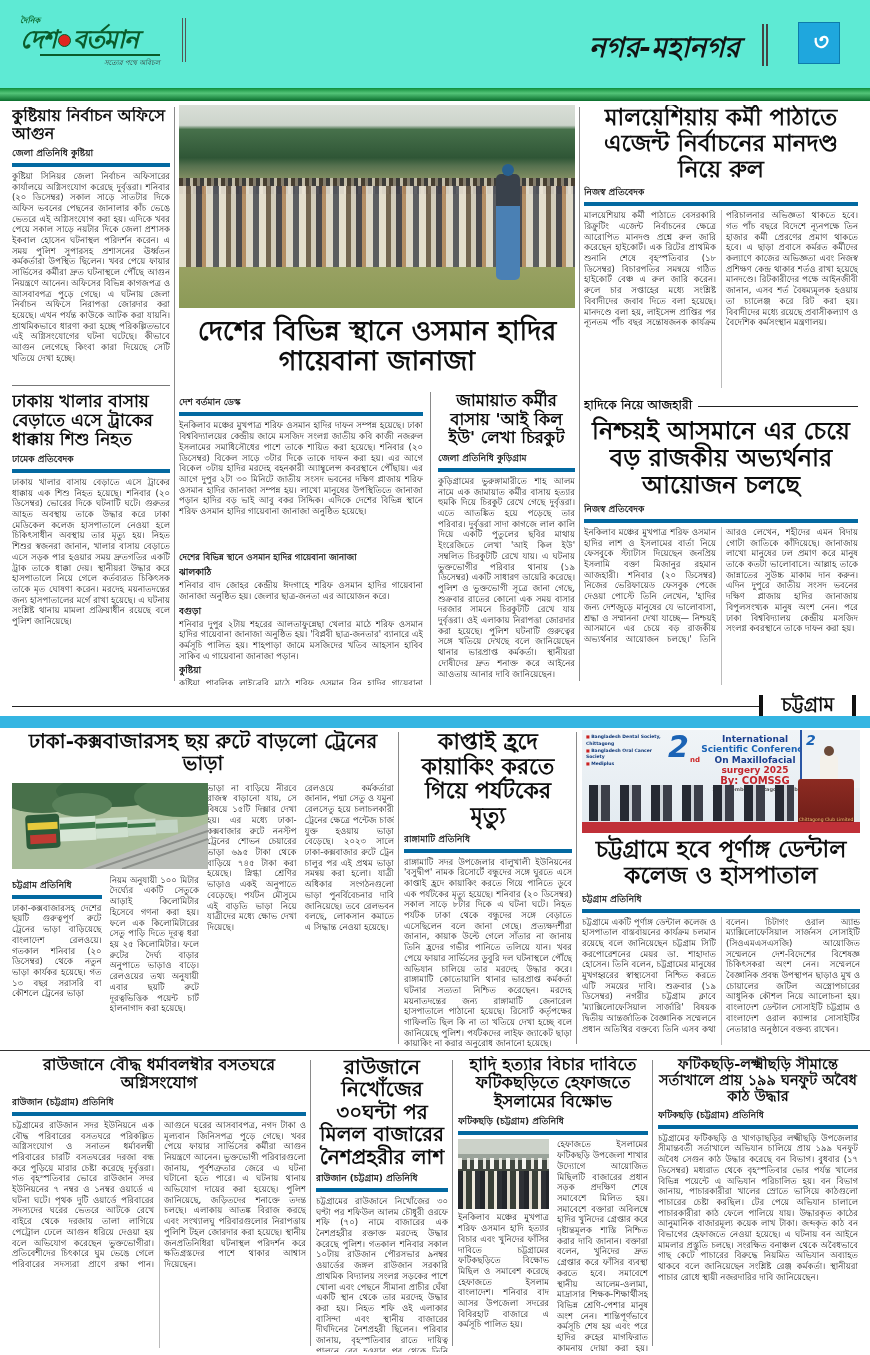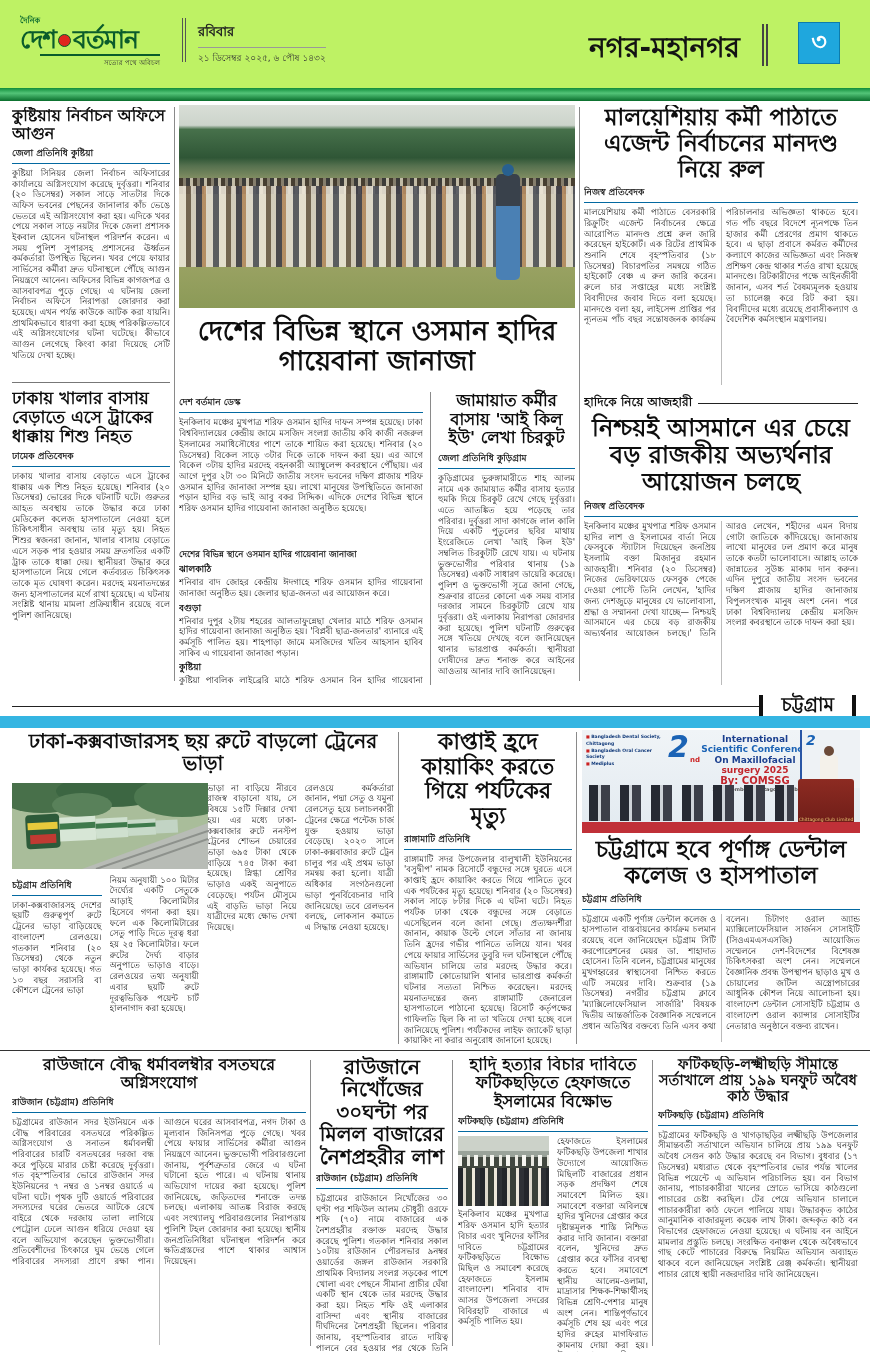--- a/index.html
+++ b/index.html
@@ -3,38 +3,38 @@
 <meta charset="utf-8">
 <style>
   * { margin:0; padding:0; box-sizing:border-box; }
   html,body { background:#888; }
   #page {
     position:relative; width:870px; height:1355px; margin:0 auto;
     background:#fff; color:#111; overflow:hidden;
     font-family:"DejaVu Sans","Liberation Sans",sans-serif;
   }
   
-  #header { position:absolute; top:0; left:0; width:870px; height:88px; background:#bef264; }
+  #header { position:absolute; top:0; left:0; width:870px; height:88px; background:#5eead4;font-style:italic; }
   .logo-wrap { position:absolute; left:20px; top:14px; width:150px; }
   .logo-daily { font-size:8px; color:#0c6b30; font-weight:bold; }
   .logo-main { font-size:25px; font-weight:800; color:#0a5c2b; letter-spacing:-1px; line-height:1; display:flex; align-items:center; gap:2px; }
   .logo-dot { width:13px; height:13px; border-radius:50%; background:#e0261f; display:inline-block; position:relative; top:1px; border:1.5px solid #0a5c2b; }
   .logo-tagline { font-size:7px; color:#333; text-align:right; border-top:2px solid #0a5c2b; margin-top:2px; padding-top:1px; width:120px; margin-left:20px; }
   .head-sep { position:absolute; left:182px; top:18px; height:44px; border-left:1px solid #555; border-right:1px solid #555; width:4px; }
   .date-wrap { position:absolute; left:198px; top:22px; }
   .date-day { font-size:13px; font-weight:bold; color:#222; }
   .date-line { font-size:9px; color:#333; margin-top:4px; border-top:1px solid #999; padding-top:3px; }
   .section-title { position:absolute; right:130px; top:26px; font-size:28px; font-weight:800; color:#131313; letter-spacing:0; }
   .section-bars { position:absolute; right:102px; top:24px; height:42px; width:6px; border-left:2px solid #444; border-right:2px solid #444; }
   .page-box { position:absolute; right:30px; top:22px; width:42px; height:42px; background:#1fa7dd; border:1px solid #0d7cab;
     color:#fff; font-size:24px; font-weight:800; display:flex; align-items:center; justify-content:center; }
   #greenbar { position:absolute; top:88px; left:0; width:870px; height:13px;
     background:linear-gradient(180deg,#0f8c3a 0%,#53c478 40%,#0a6e2d 100%); }
   
-  .byline { font-weight:bold; font-size:9px; color:#222; border-bottom:1px solid #0369a1; padding-bottom:2px; margin:3px 0 4px 0; }
+  .byline { font-weight:bold; font-size:9px; color:#222; border-bottom:4px solid #0369a1; padding-bottom:2px; margin:3px 0 4px 0; }
   .bodytext { font-size:8.5px; line-height:1.26; text-align:justify; color:#1c1c1c; overflow:hidden; }
   .subhead { font-weight:bold; font-size:9px; margin-top:2px; }
   .headline { font-weight:800; color:#0e0e0e; line-height:1.12; text-align:center; }
   .vrule { position:absolute; border-left:1px solid #8a8a8a; }
   .twocol { column-count:2; column-gap:10px; column-rule:1px solid #bbb; }
   
   #topsec { position:absolute; top:101px; left:0; width:870px; height:585px; }
   #col-left { position:absolute; left:12px; top:6px; width:158px; height:576px; overflow:hidden; }
   #col-left .headline { font-size:16px; text-align:left; }
   .story-sep { border-top:1px solid #777; margin:6px 0; }
@@ -129,24 +129,20 @@
     <div class="logo-wrap">
       <div class="logo-daily">দৈনিক</div>
       <div class="logo-main">
         <span>দেশ</span>
         <span class="logo-dot"></span>
         <span>বর্তমান</span>
       </div>
       <div class="logo-tagline">সত্যের পথে অবিচল</div>
     </div>
     <div class="head-sep"></div>
-    <div class="date-wrap">
-      <div class="date-day">রবিবার</div>
-      <div class="date-line">২১ ডিসেম্বর ২০২৫, ৬ পৌষ ১৪৩২</div>
-    </div>
     <div class="section-title">নগর-মহানগর</div>
     <div class="section-bars"></div>
     <div class="page-box">৩</div>
   </div>
   <div id="greenbar"></div>
 
   <div id="topsec">
 
     <div id="col-left">
       <div>

